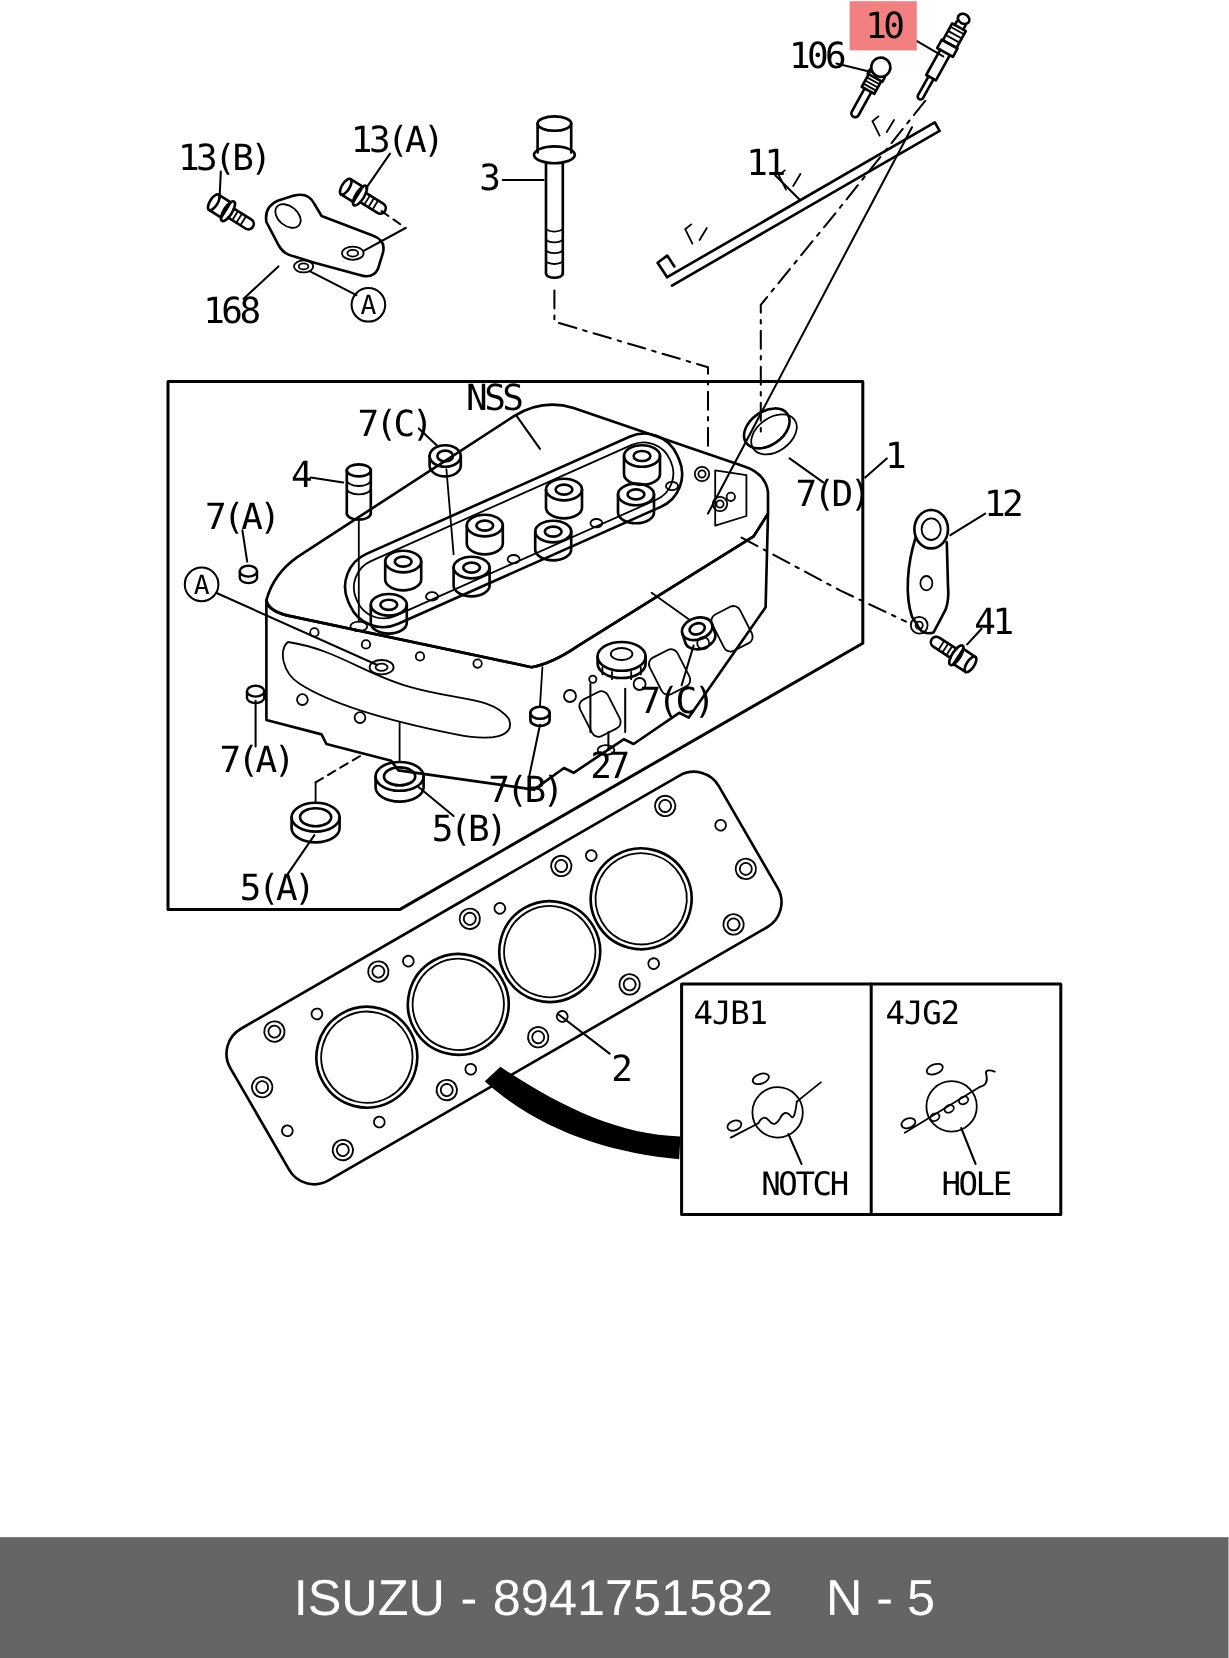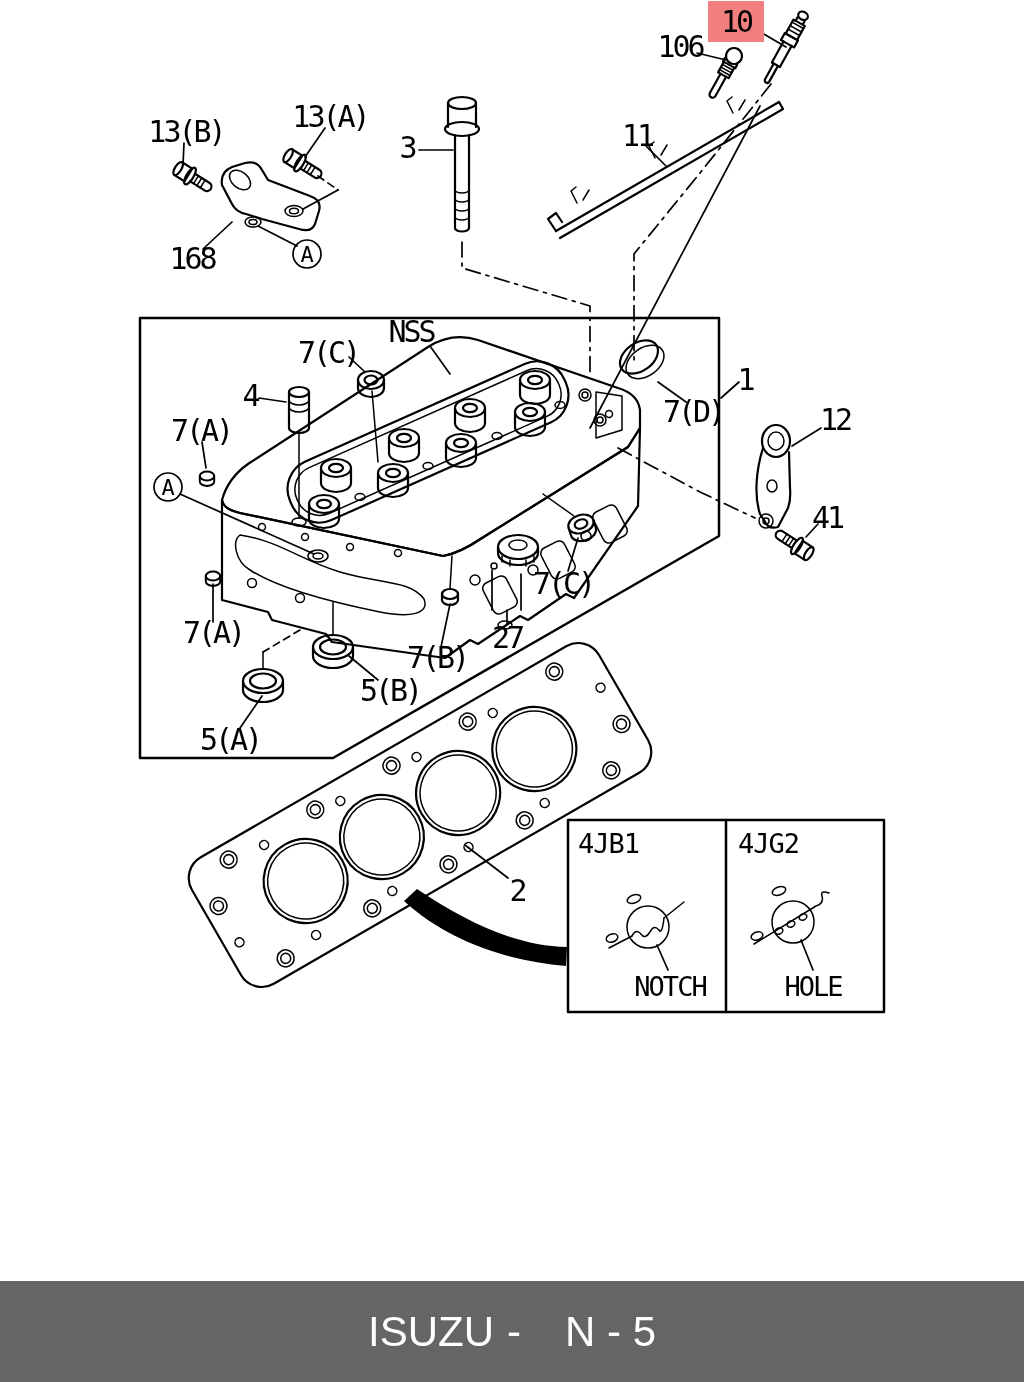--- a/index.html
+++ b/index.html
@@ -360,17 +360,18 @@
     <text x="670" y="996" class="lbl cap">NOTCH</text>
     <text x="813" y="996" class="lbl cap">HOLE</text>
   </g>
 </svg>
 
   <div class="footer" style="background-color: rgb(101, 101, 101);">
     <div class="footer-inner" style="color: rgb(255, 255, 255);">
       <div class="brand-group">
         <span>ISUZU</span>
         <span>-</span>
+        <span>8941751582</span>
       </div>
       <span>N - 5</span>
     </div>
   </div>
 </div>
 
 </body></html>

